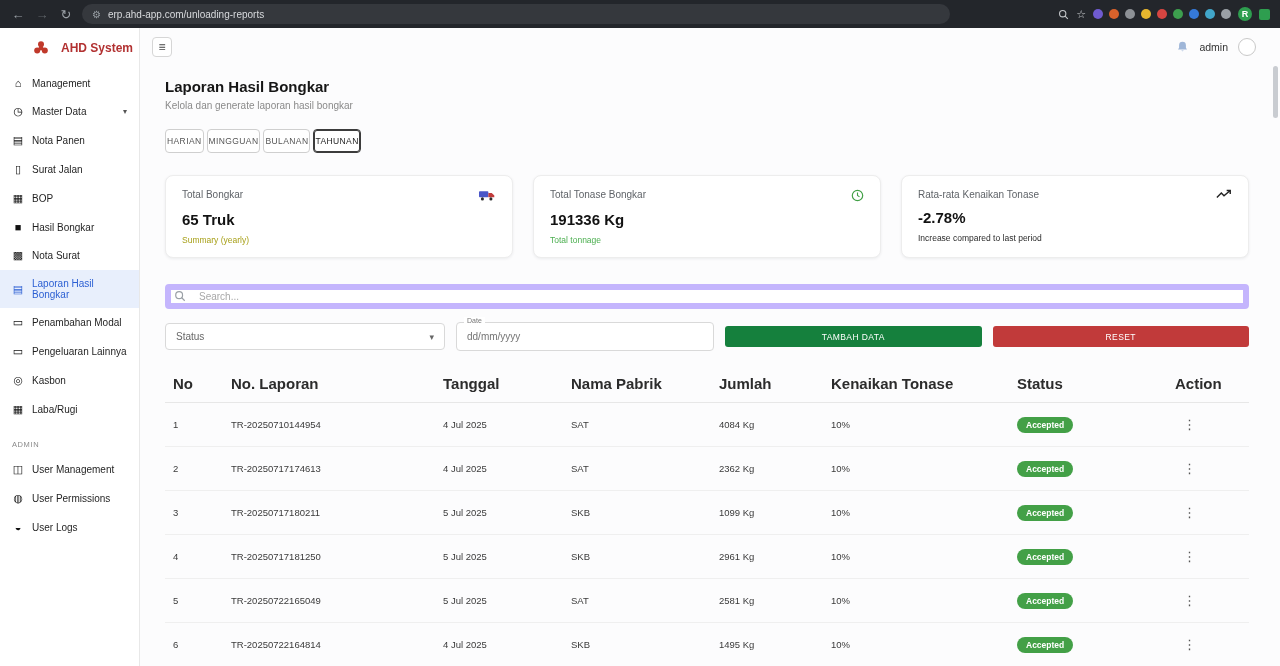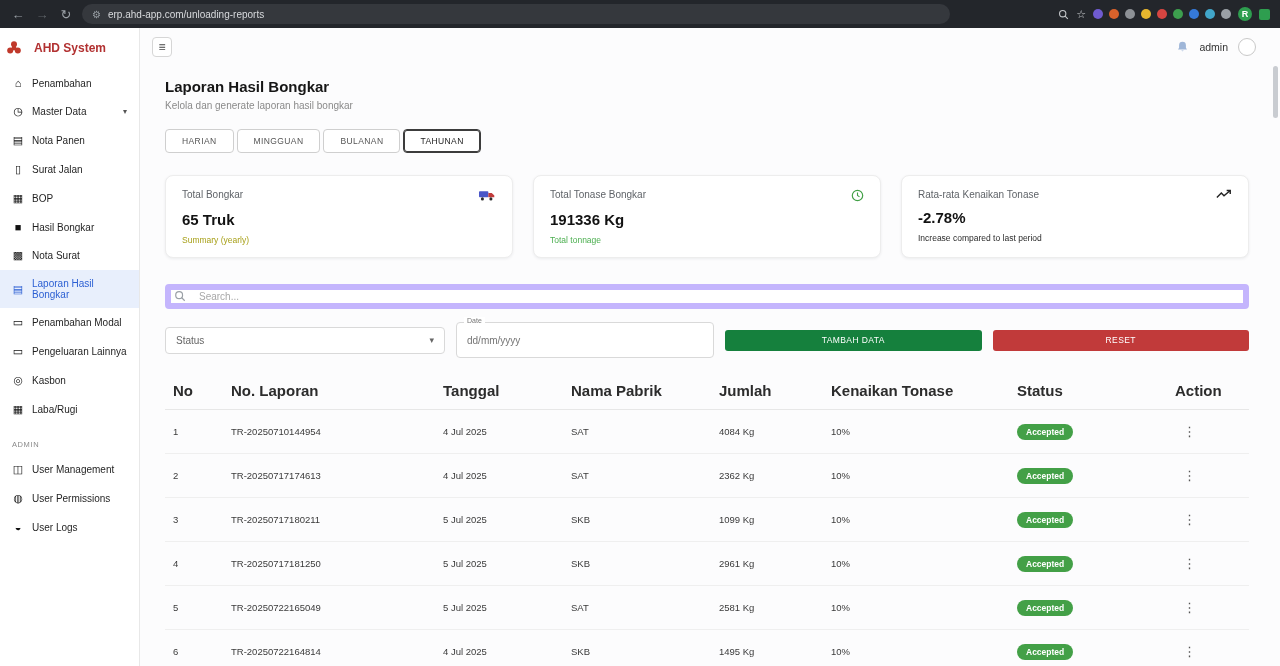--- a/index.html
+++ b/index.html
@@ -19,21 +19,21 @@
   .chrome-glyph { color: #c6c9cc; font-size: 11px; cursor: pointer; }
   .ext-dots { display: flex; align-items: center; gap: 6px; }
   .ext-dot { width: 10px; height: 10px; border-radius: 50%; display: inline-block; cursor: pointer; }
   .chrome-avatar { width: 14px; height: 14px; border-radius: 50%; background: #2e9e4f; color: #fff; font-size: 9px; font-weight: bold; display: flex; align-items: center; justify-content: center; cursor: pointer; }
   .trailing-ic { width: 11px; height: 11px; border-radius: 2px; background: #2e9e4f; cursor: pointer; }
 
   
   .app { display: flex; height: 638px; }
 
   .sidebar { width: 140px; flex-shrink: 0; background: #fff; border-right: 1px solid #e8e8e8; }
-  .brand { display: flex; align-items: center; gap: 12px; padding: 12px 6px 13px; }
+  .brand { display: flex; align-items: center; gap: 12px; padding: 12px 6px 13px; justify-content: flex-end; }
   .brand-name { font-size: 12px; font-weight: bold; color: #b23131; }
   .side-item { display: flex; align-items: center; gap: 8px; padding: 8px 12px; font-size: 10px; color: #1f1f1f; cursor: pointer; }
   .si-ic { width: 12px; font-size: 11px; color: #111; text-align: center; flex-shrink: 0; }
   .side-item.active { background: #e8effc; color: #2b5fd3; }
   .side-item.active .si-ic { color: #2b5fd3; }
   .si-chev { margin-left: auto; font-size: 8px; color: #555; }
   .admin-label { font-size: 7.5px; color: #8a8a8a; letter-spacing: .6px; padding: 16px 12px 6px; }
 
   .main { flex: 1; position: relative; background: #fcfcfd; overflow: hidden; }
   .app-header { height: 38px; display: flex; align-items: center; padding: 0 24px 0 12px; }
@@ -41,41 +41,41 @@
   .header-right { margin-left: auto; display: flex; align-items: center; gap: 10px; }
   .username { font-size: 10.5px; color: #333; }
   .avatar { width: 18px; height: 18px; border-radius: 50%; border: 1px solid #c9c9c9; background: #fff; cursor: pointer; }
   .scroll-thumb { position: absolute; right: 2px; top: 38px; width: 5px; height: 52px; background: #c9ccd1; border-radius: 3px; cursor: pointer; }
 
   .content { padding: 12px 31px 0 25px; }
   .page-title { font-size: 15px; font-weight: bold; color: #161616; }
   .page-subtitle { font-size: 10px; color: #8a8a8a; margin-top: 5px; }
 
   .tabs { display: flex; gap: 3px; margin-top: 18px; }
-  .tab { font-size: 8.5px; color: #555; border: 1px solid #cfcfcf; background: #fff; padding: 6px 16px; border-radius: 4px; letter-spacing: .4px; cursor: pointer; font-family: inherit; }
+  .tab { font-size: 8.5px; color: #555; border: 1px solid #cfcfcf; background: #fff; padding: 6px 1px; border-radius: 4px; letter-spacing: .4px; cursor: pointer; font-family: inherit; }
   .tab.active { box-shadow: inset 0 0 0 1px #3c3c3c; border-color: #3c3c3c; color: #222; }
 
   .cards { display: flex; gap: 20px; margin-top: 22px; }
   .card { flex: 1; background: #fff; border: 1px solid #ededed; border-radius: 8px; box-shadow: 0 1px 3px rgba(16,24,40,.07); padding: 13px 16px 12px; }
   .card-top { display: flex; justify-content: space-between; align-items: flex-start; gap: 44px; }
   .card-title { font-size: 10px; color: #5f6368; }
   .card-value { font-size: 15px; font-weight: bold; color: #121212; margin-top: 9px; }
   .card-caption { font-size: 8.5px; margin-top: 7px; }
 
   .search-wrap { position: relative; margin-top: 26px; }
   .search-input { width: 100%; height: 25px; border: 6px solid #c4b5fd; border-radius: 4px; padding: 0 8px 0 28px; font-size: 10px; color: #333; background: #fff; font-family: inherit; }
   .search-input::placeholder { color: #a8a8a8; }
   .search-ic { position: absolute; left: 9px; top: 6px; }
 
   .filter-row { display: flex; align-items: center; gap: 11px; margin-top: 13px; }
   .status-select { width: 280px; height: 27px; border: 1px solid #d9d9d9; border-radius: 4px; display: flex; align-items: center; padding: 0 10px; font-size: 10px; color: #666; background: #fff; cursor: pointer; flex-shrink: 0; }
   .status-chev { margin-left: auto; color: #666; font-size: 9px; }
   .date-wrap { position: relative; width: 258px; flex-shrink: 0; }
   .date-label { position: absolute; top: -5px; left: 8px; font-size: 7px; color: #777; background: #fff; padding: 0 3px; z-index: 1; }
-  .date-input { width: 100%; height: 36px; border: 1px solid #d9d9d9; border-radius: 4px; padding: 0 10px; font-size: 10px; color: #444; background: #fff; font-family: inherit; }
+  .date-input { width: 100%; height: 29px; border: 1px solid #d9d9d9; border-radius: 4px; padding: 0 10px; font-size: 10px; color: #444; background: #fff; font-family: inherit; }
   .btn { flex: 1; height: 21px; border: none; border-radius: 3px; color: #fff; font-size: 8.5px; letter-spacing: .4px; cursor: pointer; font-family: inherit; }
   .btn-add { background: #15803d; }
   .btn-reset { background: #c13a3a; }
 
   .table-wrap { margin-top: 14px; }
   table { width: 100%; border-collapse: collapse; }
   th { font-size: 15px; color: #2c2c2c; text-align: left; padding: 10px 8px; border-bottom: 1px solid #e7e7e7; font-weight: bold; }
   td { font-size: 9.5px; color: #3a3a3a; padding: 0 8px; height: 44px; border-bottom: 1px solid #efefef; }
   .badge { display: inline-block; background: #43a047; color: #fff; font-size: 8.5px; font-weight: bold; padding: 3px 9px; border-radius: 9px; }
   .kebab { font-size: 13px; color: #555; cursor: pointer; padding: 0 8px; }
@@ -121,21 +121,21 @@
           <circle cx="8" cy="4.2" r="3" fill="#c0392b"></circle>
           <circle cx="4.2" cy="10.4" r="3" fill="#c0392b"></circle>
           <circle cx="11.8" cy="10.4" r="3" fill="#c0392b"></circle>
           <circle cx="8" cy="8" r="2.4" fill="#c0392b"></circle>
         </svg>
       <span class="brand-name">AHD System</span>
     </div>
 
     <div class="side-item">
       <span class="si-ic">⌂</span>
-      <span>Penambahan</span>
+      <span>Management</span>
     </div>
     <div class="side-item">
       <span class="si-ic">◷</span>
       <span>Master Data</span>
       <span class="si-chev">▾</span>
     </div>
     <div class="side-item">
       <span class="si-ic">▤</span>
       <span>Nota Panen</span>
     </div>

